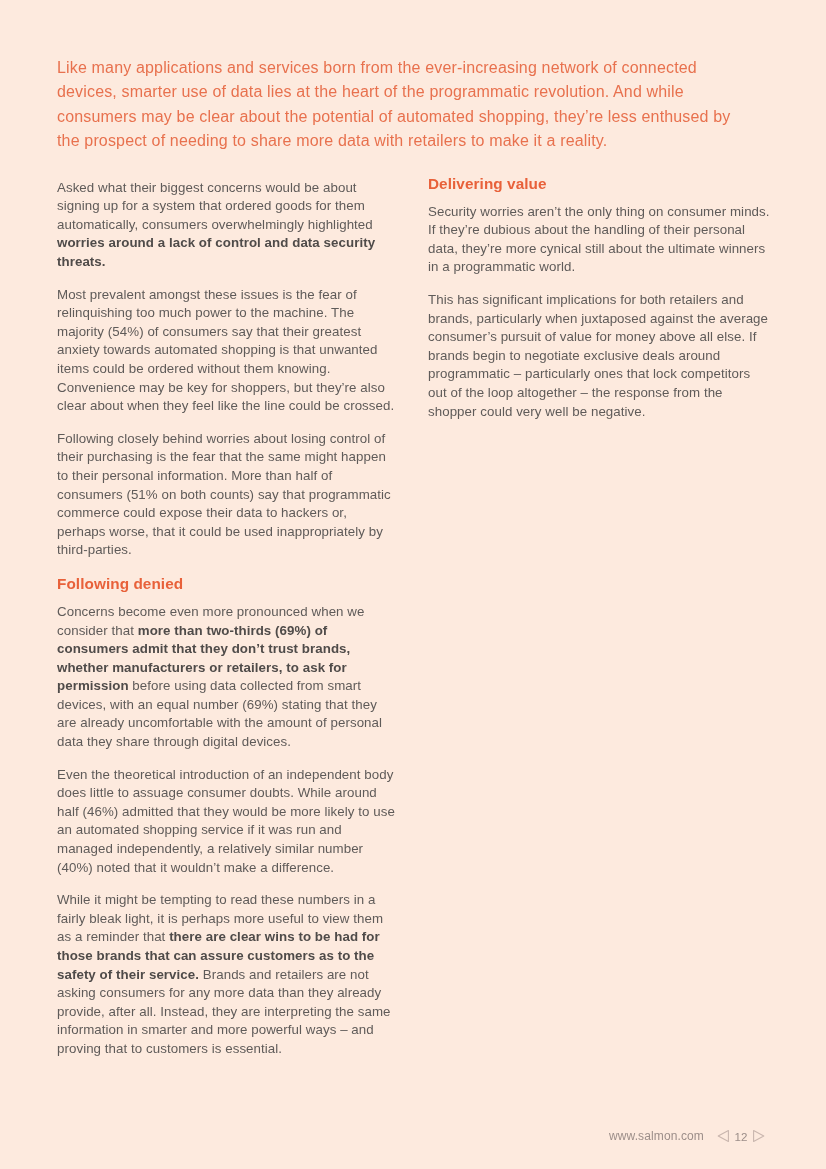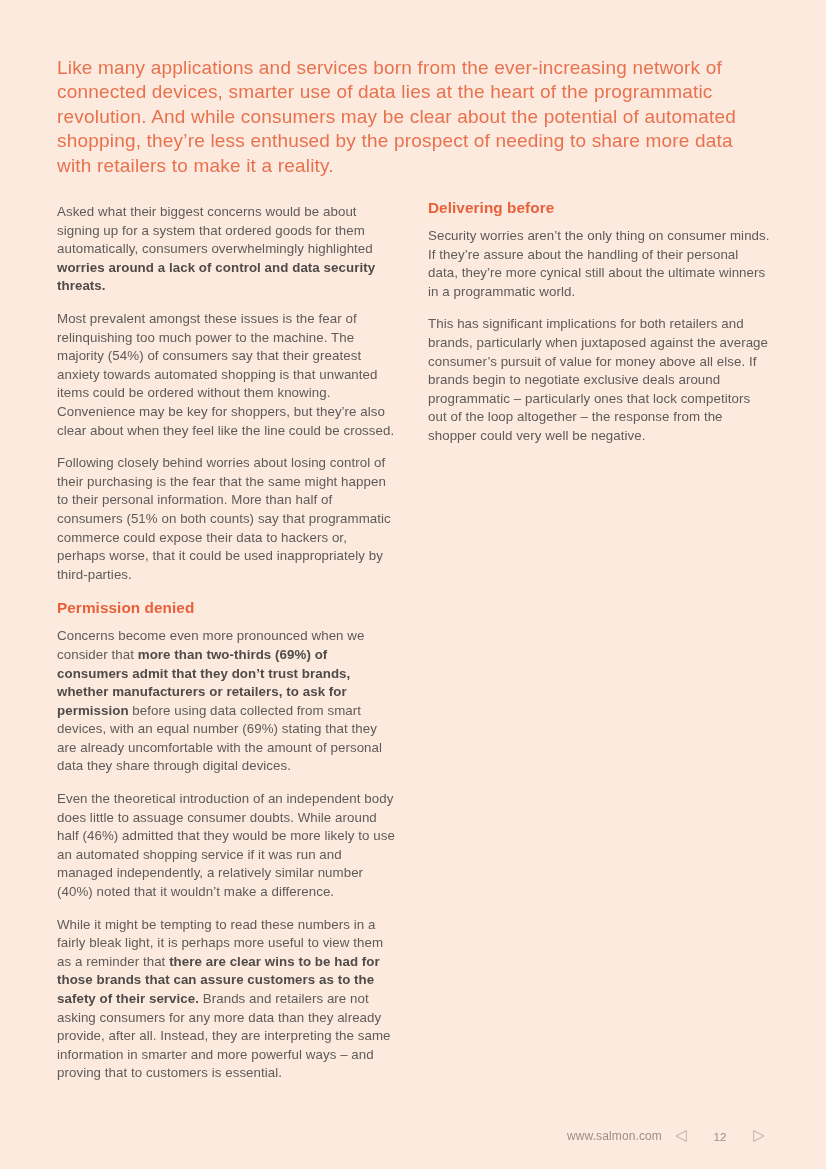--- a/index.html
+++ b/index.html
@@ -19,21 +19,21 @@
     position: relative;
     width: 826px;
     height: 1169px;
     box-sizing: border-box;
     padding: 56px 60px 0 57px;
   }
 
   
   .intro {
     color: #e8714e;
-    font-size: 19px;
+    font-size: 16px;
     line-height: 24.4px;
     font-weight: 400;
     letter-spacing: 0.01em;
     margin: 0 0 20px 0;
     max-width: 700px;
   }
 
   
   .columns {
     display: flex;
@@ -79,21 +79,21 @@
     gap: 13px;
   }
   .footer-url {
     color: #9c8e89;
     font-size: 12px;
     letter-spacing: 0.01em;
   }
   .pager {
     display: flex;
     align-items: center;
-    gap: 25px;
+    gap: 4px;
   }
   .pager-num {
     color: #9c8e89;
     font-size: 11.6px;
     min-width: 14px;
     text-align: center;
   }
   .tri {
     display: block;
     width: 13px;
@@ -111,35 +111,35 @@
   <div class="columns">
 
     <div class="col">
 
       <p class="body"><span>Asked what their biggest concerns would be about signing up for a system that ordered goods for them automatically, consumers overwhelmingly highlighted </span><b>worries around a lack of control and data security threats.</b></p>
 
       <p class="body">Most prevalent amongst these issues is the fear of relinquishing too much power to the machine. The majority (54%) of consumers say that their greatest anxiety towards automated shopping is that unwanted items could be ordered without them knowing. Convenience may be key for shoppers, but they’re also clear about when they feel like the line could be crossed.</p>
 
       <p class="body">Following closely behind worries about losing control of their purchasing is the fear that the same might happen to their personal information. More than half of consumers (51% on both counts) say that programmatic commerce could expose their data to hackers or, perhaps worse, that it could be used inappropriately by third-parties.</p>
 
-      <h2 class="section-head">Permission denied</h2>
+      <h2 class="section-head">Following denied</h2>
 
       <p class="body"><span>Concerns become even more pronounced when we consider that </span><b>more than two-thirds (69%) of consumers admit that they don’t trust brands, whether manufacturers or retailers, to ask for permission</b><span> before using data collected from smart devices, with an equal number (69%) stating that they are already uncomfortable with the amount of personal data they share through digital devices.</span></p>
 
       <p class="body">Even the theoretical introduction of an independent body does little to assuage consumer doubts. While around half (46%) admitted that they would be more likely to use an automated shopping service if it was run and managed independently, a relatively similar number (40%) noted that it wouldn’t make a difference.</p>
 
       <p class="body"><span>While it might be tempting to read these numbers in a fairly bleak light, it is perhaps more useful to view them as a reminder that </span><b>there are clear wins to be had for those brands that can assure customers as to the safety of their service.</b><span> Brands and retailers are not asking consumers for any more data than they already provide, after all. Instead, they are interpreting the same information in smarter and more powerful ways – and proving that to customers is essential.</span></p>
 
     </div>
 
     <div class="col">
 
-      <h2 class="section-head">Delivering before</h2>
+      <h2 class="section-head">Delivering value</h2>
 
-      <p class="body">Security worries aren’t the only thing on consumer minds. If they’re assure about the handling of their personal data, they’re more cynical still about the ultimate winners in a programmatic world.</p>
+      <p class="body">Security worries aren’t the only thing on consumer minds. If they’re dubious about the handling of their personal data, they’re more cynical still about the ultimate winners in a programmatic world.</p>
 
 
       <p class="body">This has significant implications for both retailers and brands, particularly when juxtaposed against the average consumer’s pursuit of value for money above all else. If brands begin to negotiate exclusive deals around programmatic – particularly ones that lock competitors out of the loop altogether – the response from the shopper could very well be negative.</p>
 
 
     </div>
 
   </div>
 
   <div class="footer">

